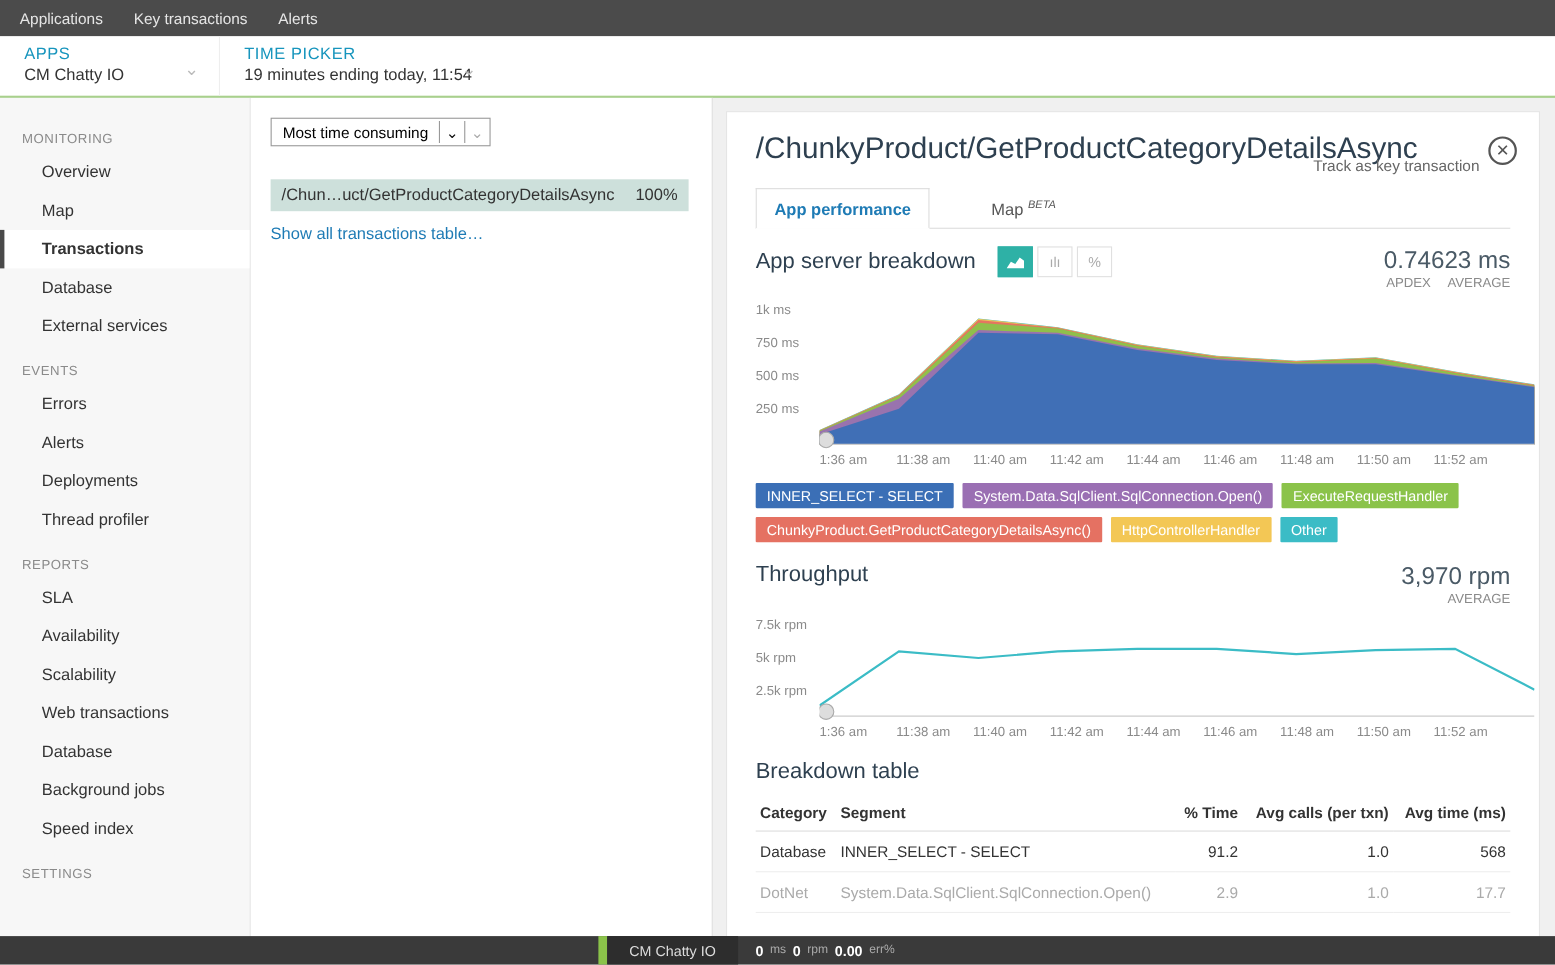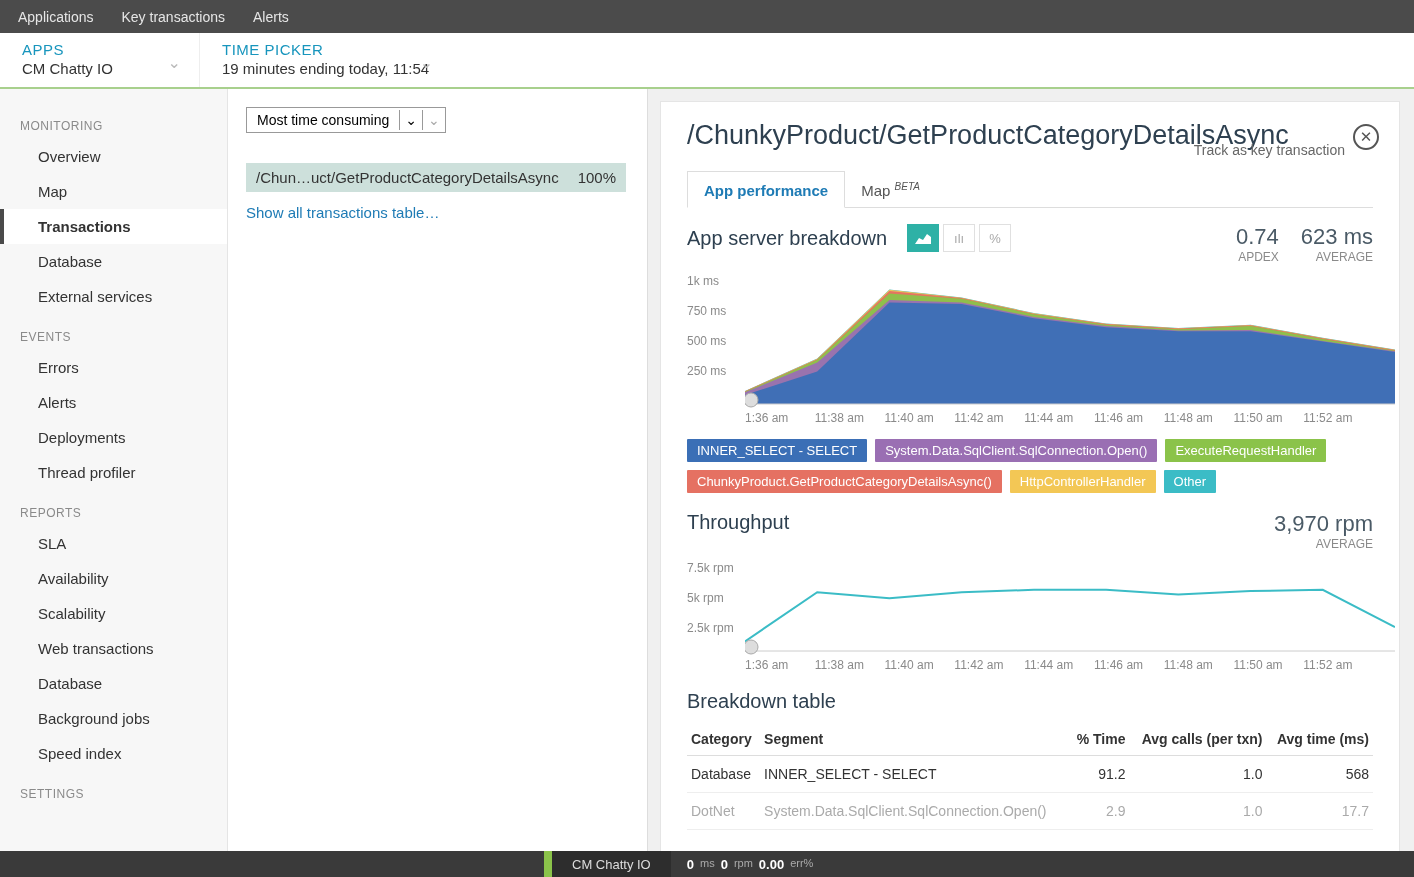--- a/index.html
+++ b/index.html
@@ -28,31 +28,31 @@
 .selectwrap { display:inline-flex; border:1px solid #999; align-items:center; }
 .selectwrap span { padding:4px 10px; font-size:14px; }
 .selectwrap .b { border-left:1px solid #999; padding:2px 5px; }
 .txn-row { margin-top:30px; background:#cde0db; padding:6px 10px; display:flex; justify-content:space-between; font-size:15px; color:#333; width:380px; }
 .show-all { color:#1e7bb5; font-size:15px; margin-top:12px; display:inline-block; cursor:pointer; }
 
 .panel { flex:1; background:#fff; margin:12px 14px 0 12px; padding:18px 26px 0; border:1px solid #e5e5e5; position:relative; overflow:hidden; }
 .panel h1 { font-weight:300; font-size:27px; color:#2e4050; }
 .close { position:absolute; right:20px; top:22px; width:26px; height:26px; border:2px solid #555; border-radius:50%; display:flex; align-items:center; justify-content:center; cursor:pointer; color:#555; font-size:15px; }
 .track { position:absolute; right:54px; top:40px; font-size:14px; color:#666; }
-.tabs { margin-top:20px; border-bottom:1px solid #ddd; display:flex; }
+.tabs { margin-top:20px; border-bottom:1px solid #ddd; display:flex;gap:40px; }
 .tab { padding:10px 16px 8px; font-size:15px; color:#555; cursor:pointer; }
 .tab.active { color:#1e7bb5; font-weight:600; border:1px solid #ddd; border-bottom:1px solid #fff; margin-bottom:-1px; background:#fff; }
 .beta { font-size:10px; font-style:italic; vertical-align:super; }
 
 .sect-head { display:flex; justify-content:space-between; align-items:flex-start; margin-top:16px; }
 .sect-head h2 { font-weight:400; font-size:20px; color:#2e4050; }
 .btns { display:flex; gap:4px; }
 .btns .bb { width:32px; height:28px; border:1px solid #e0e0e0; display:flex; align-items:center; justify-content:center; background:#fff; cursor:pointer; color:#aaa; font-size:13px; }
 .btns .bb.active { background:#2eb1a6; color:#fff; border-color:#2eb1a6; }
-.stats { display:flex; gap:22px; text-align:right; }
+.stats { display:flex; text-align:right; }
 .stats .big { font-size:22px; color:#4a5a66; font-weight:300; }
 .stats .small { font-size:12px; color:#8a8a8a; }
 
 .chart { position:relative; margin-top:10px; }
 .ylabels { position:absolute; left:0; top:0; font-size:12px; color:#8a8a8a; }
 .ylabels div { height:30px; }
 svg.plot { display:block; margin-left:58px; }
 .xlabs { display:flex; margin-left:58px; font-size:12px; color:#8a8a8a; gap:0; margin-top:2px; }
 .xlabs span { flex:1; }
 

